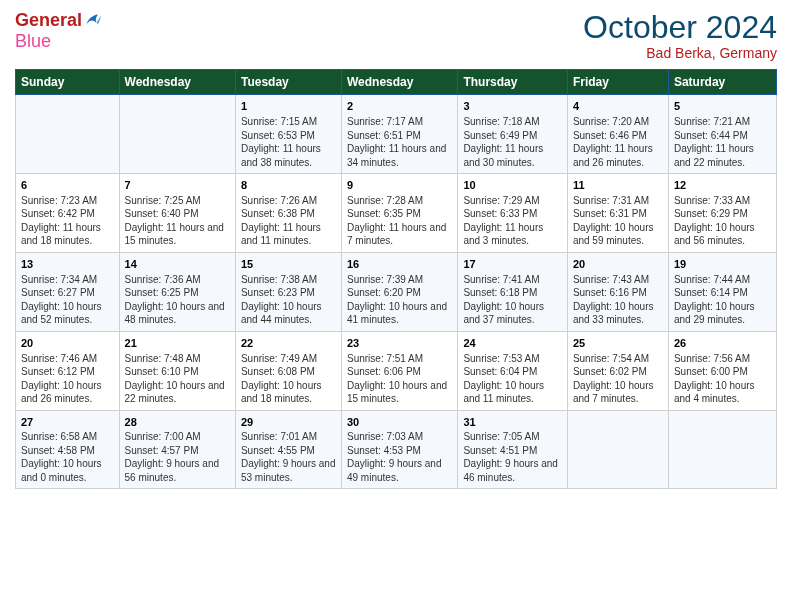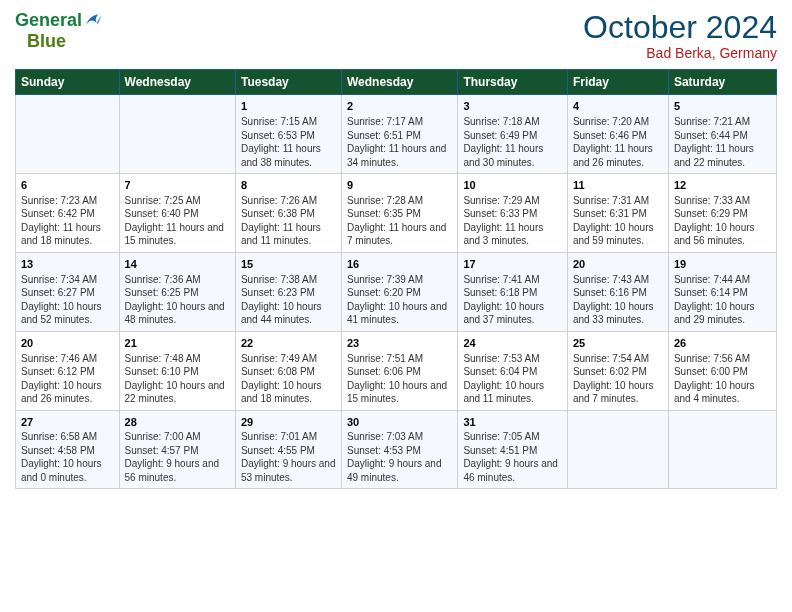--- a/index.html
+++ b/index.html
@@ -23,27 +23,26 @@
       margin-bottom: 8px;
     }
     .logo {
       display: flex;
       align-items: center;
       gap: 3px;
     }
     .logo-text-general {
       font-size: 18px;
       font-weight: bold;
-      color: #15803d;
+      color: #b91c1c;
     }
     .logo-text-blue {
       font-size: 18px;
-      font-weight: bold;
-      color: #4d7c0f;
-      margin-left: 12px;
+      font-weight: normal;
+      color: #ec4899;
     }
     .logo-icon {
       width: 20px;
       height: 20px;
       margin-left: 1px;
     }
     .title-block {
       text-align: right;
     }
     .main-title {

